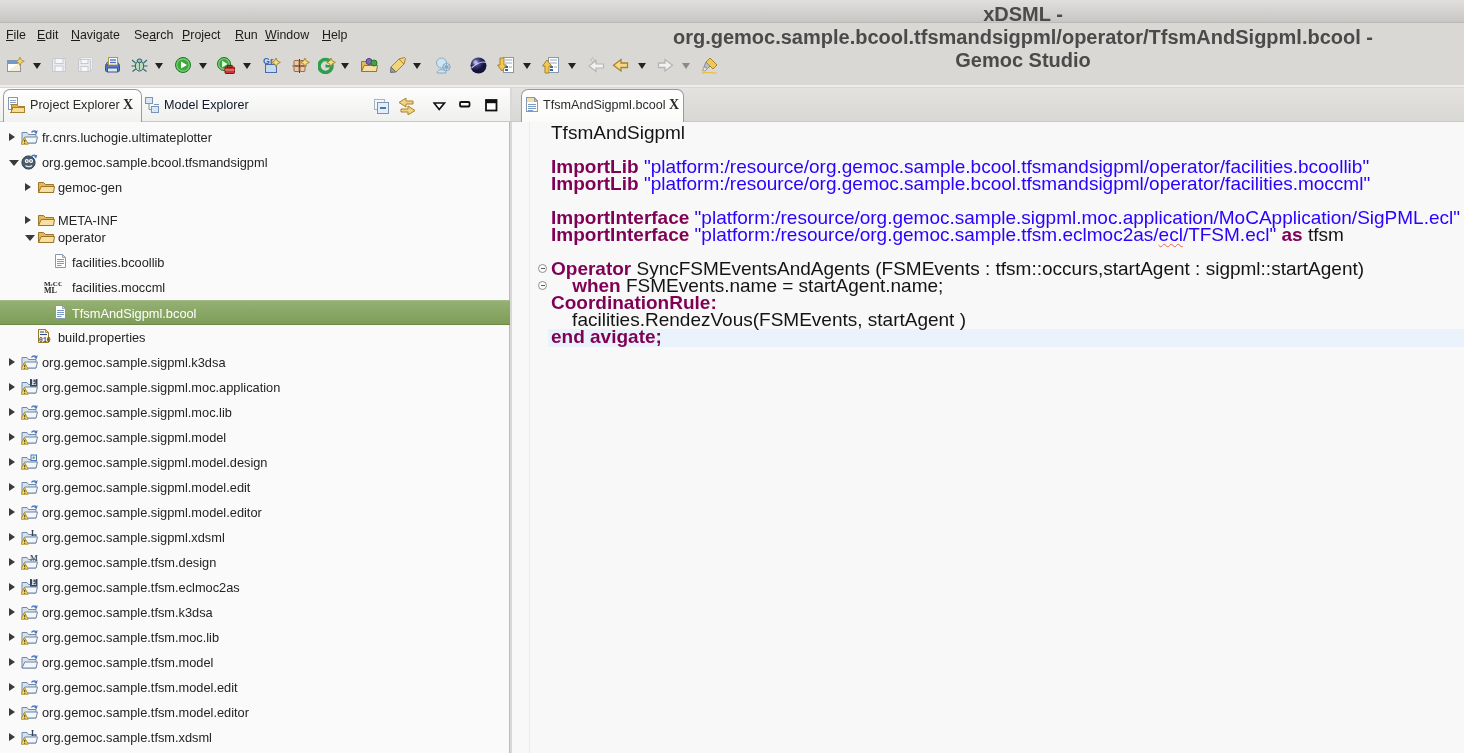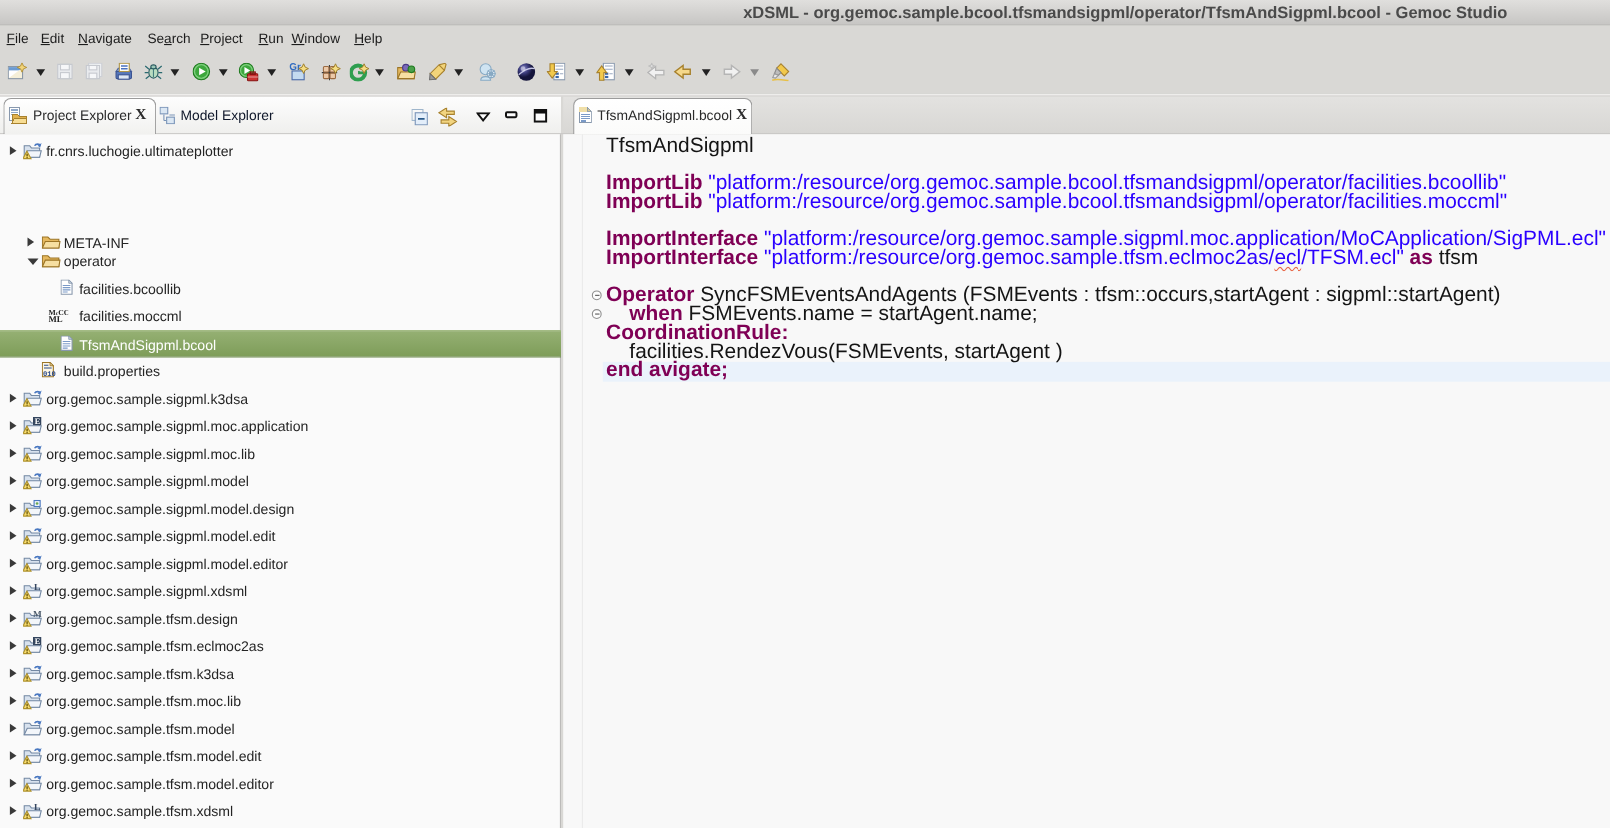--- a/index.html
+++ b/index.html
@@ -2,21 +2,21 @@
 <html><head>
 <meta charset="utf-8">
 <style>
 *{box-sizing:border-box}
 html,body{margin:0;padding:0;width:1464px;height:753px;overflow:hidden;
   font-family:"Liberation Sans",sans-serif;background:#d9d8d5}
 .abs{position:absolute}
 #titlebar{left:0;top:0;width:1464px;height:23px;
   background:linear-gradient(#e0dfdd,#c7c6c4);border-bottom:1px solid #bab9b7}
 #title-text{left:663px;top:3px;width:720px;text-align:center;
-  font-size:15px;font-weight:bold;color:#4a4a4a}
+  font-size:20px;font-weight:bold;color:#4a4a4a}
 #menubar{left:0;top:24px;width:1464px;height:22px;font-size:12.4px;color:#1c1c1c}
 #menubar span{position:absolute;top:4px;white-space:pre}
 #toolbar{left:0;top:46px;width:1464px;height:39px}
 #toolbar svg{position:absolute;top:11px}
 .dd{position:absolute;top:17px;width:0;height:0;
   border-left:4.5px solid transparent;border-right:4.5px solid transparent;
   border-top:6px solid #222}
 #tbsep{left:0;top:85px;width:1464px;height:1px;background:#a9a8a6;border-bottom:2px solid #eeedeb}
 
 #lstrip{left:0;top:88px;width:510px;height:34px;background:linear-gradient(#fdfdfd,#efefed)}
@@ -330,20 +330,34 @@
 <div id="tree" class="abs" style="left:0;top:122px;width:508px;height:631px">
     <div class="trow" style="top:2.5px">
       <div class="arrow-c" style="left:9px"></div>
       <svg style="left:21px" width="18" height="17">
         <use href="#i-pfold"></use>
         <use href="#i-jarr"></use>
         <use href="#i-warn"></use>
       </svg>
       <div class="txt" style="left:42px">fr.cnrs.luchogie.ultimateplotter</div>
     </div>
+    <div class="trow" style="top:27.5px">
+      <div class="arrow-e" style="left:9px"></div>
+      <svg style="left:21px" width="18" height="17">
+        <use href="#i-gemoc"></use>
+      </svg>
+      <div class="txt" style="left:42px">org.gemoc.sample.bcool.tfsmandsigpml</div>
+    </div>
+    <div class="trow" style="top:52.5px">
+      <div class="arrow-c" style="left:25px"></div>
+      <svg style="left:38px" width="18" height="17">
+        <use href="#i-folder"></use>
+      </svg>
+      <div class="txt" style="left:58px">gemoc-gen</div>
+    </div>
     <div class="trow" style="top:86px">
       <div class="arrow-c" style="left:25px"></div>
       <svg style="left:38px" width="18" height="17">
         <use href="#i-folder"></use>
       </svg>
       <div class="txt" style="left:58px">META-INF</div>
     </div>
     <div class="trow" style="top:102.5px">
       <div class="arrow-e" style="left:25px"></div>
       <svg style="left:38px" width="18" height="17">

